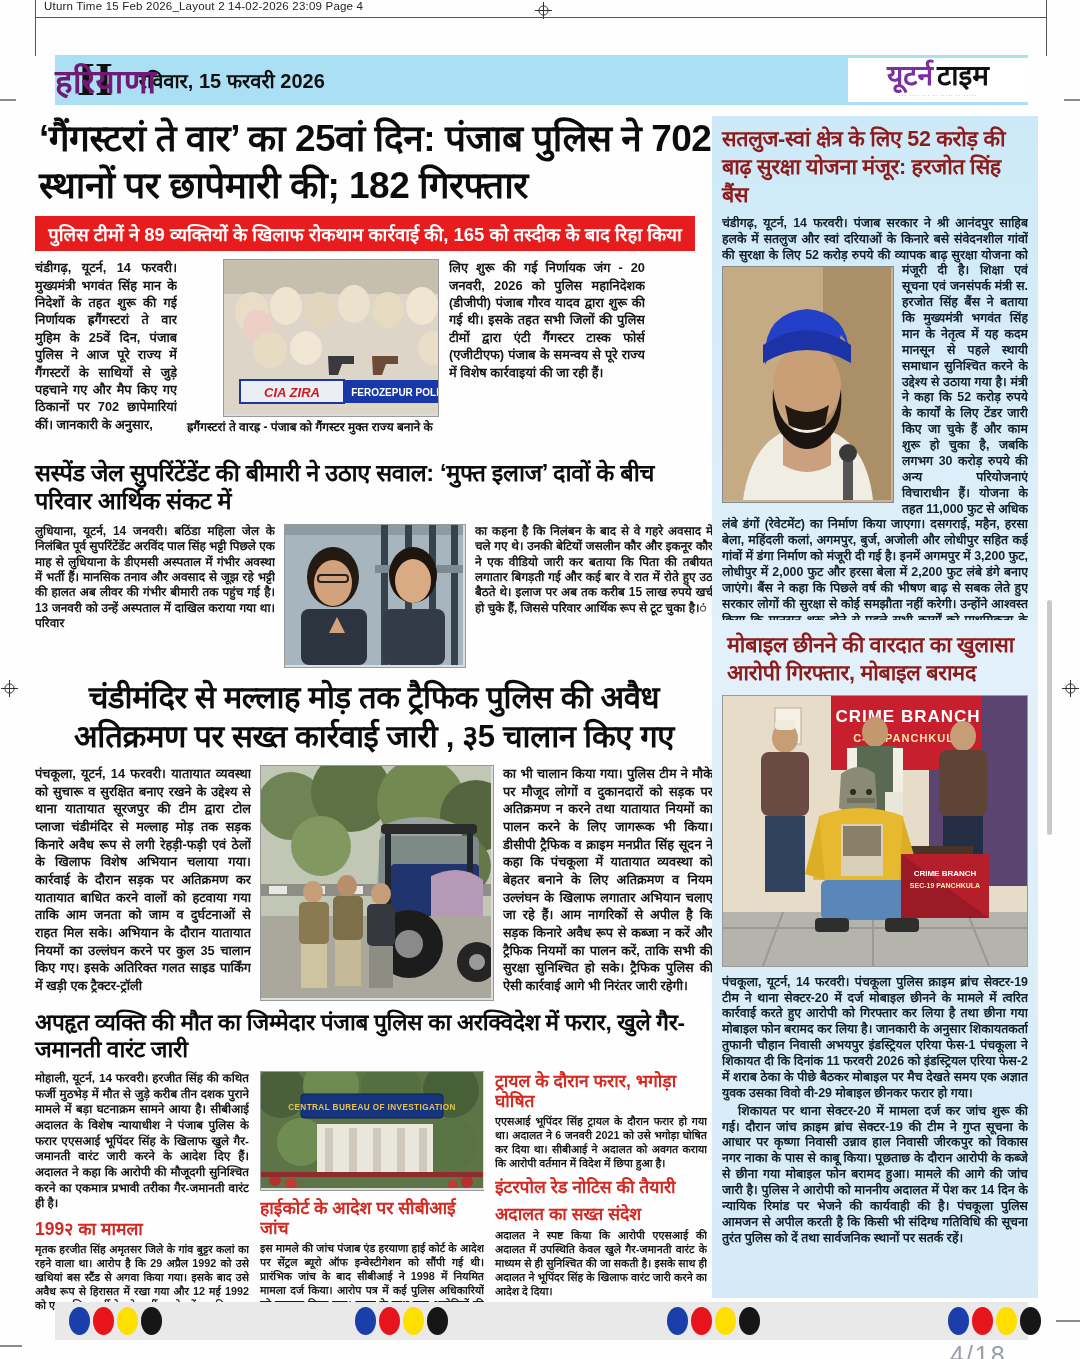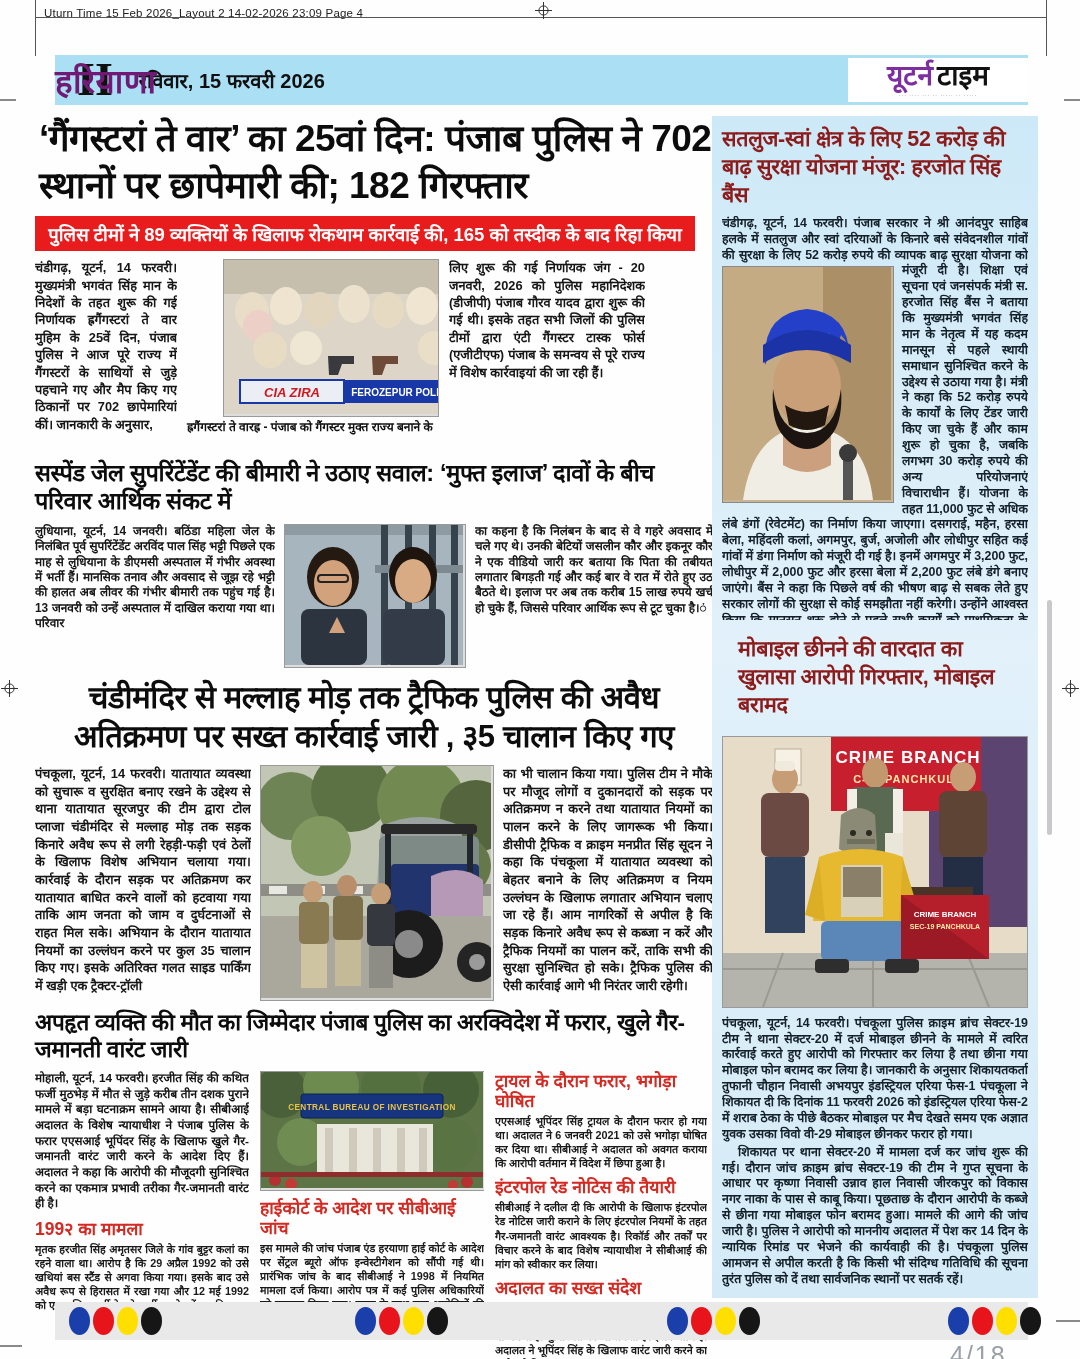--- a/index.html
+++ b/index.html
@@ -1,20 +1,20 @@
 <!DOCTYPE html>
 <html><head>
 <meta charset="utf-8">
 <style>
   html,body{margin:0;padding:0;background:#ffffff;}
   .page{position:relative;width:1080px;height:1359px;background:#fefefe;overflow:hidden;
         font-family:"Liberation Sans",sans-serif;color:#141414;}
 
   
-  .print-header{position:absolute;left:44px;top:7px;font-size:11.5px;color:#222;letter-spacing:.2px;}
+  .print-header{position:absolute;left:44px;top:0;font-size:11.5px;color:#222;letter-spacing:.2px;}
   .trim-top{position:absolute;left:35px;top:17px;width:1012px;border-top:1.5px solid #555;}
   .trim-v-left{position:absolute;left:35px;top:0;height:56px;border-left:1.5px solid #555;}
   .trim-v-right{position:absolute;left:1046px;top:0;height:56px;border-left:1.5px solid #555;}
   .dash{position:absolute;border-top:2.5px solid #8a8a8a;}
   .reg{position:absolute;}
   .scroll-hint{position:absolute;left:1047px;top:600px;width:5px;height:235px;background:#c7c9cb;border-radius:3px;}
   .page-indicator{position:absolute;left:950px;top:1341px;font-size:25px;color:#9aa0a8;letter-spacing:2px;}
 
   
   .masthead{position:absolute;left:55px;top:55px;width:973px;height:50px;background:#abdff4;display:flex;align-items:center;}
@@ -278,21 +278,20 @@
               <rect x="0" y="100" width="222" height="5" fill="#8f2d2d"></rect>
             </svg>
           </div>
           <div class="sub-title">हाईकोर्ट के आदेश पर सीबीआई जांच</div>
           <div class="sub-text">इस मामले की जांच पंजाब एंड हरयाणा हाई कोर्ट के आदेश पर सेंट्रल ब्यूरो ऑफ इन्वेस्टीगेशन को सौंपी गई थी। प्रारंभिक जांच के बाद सीबीआई ने 1998 में नियमित मामला दर्ज किया। आरोप पत्र में कई पुलिस अधिकारियों को नामजद किया गया। समय के साथ कुछ आरोपियों की मौत हो चुकी है, जबकि शेष आरोपियों को 8 सितंबर 2023 को अदालत ने आजीवन कारावास की सजा सुनाई थी।</div>
         </div>
         <div class="colw c-a4r a4r">
           <div class="sub-title">ट्रायल के दौरान फरार, भगोड़ा घोषित</div>
           <div class="sub-text">एएसआई भूपिंदर सिंह ट्रायल के दौरान फरार हो गया था। अदालत ने 6 जनवरी 2021 को उसे भगोड़ा घोषित कर दिया था। सीबीआई ने अदालत को अवगत कराया कि आरोपी वर्तमान में विदेश में छिपा हुआ है।</div>
           <div class="sub-title">इंटरपोल रेड नोटिस की तैयारी</div>
-          <div class="sub-text">सीबीआई ने दलील दी कि आरोपी के खिलाफ इंटरपोल रेड नोटिस जारी कराने के लिए इंटरपोल नियमों के तहत गैर-जमानती वारंट आवश्यक है। रिकॉर्ड और तर्कों पर विचार करने के बाद विशेष न्यायाधीश ने सीबीआई की मांग को स्वीकार कर लिया।</div>
           <div class="sub-title">अदालत का सख्त संदेश</div>
           <div class="sub-text">अदालत ने स्पष्ट किया कि आरोपी एएसआई की अदालत में उपस्थिति केवल खुले गैर-जमानती वारंट के माध्यम से ही सुनिश्चित की जा सकती है। इसके साथ ही अदालत ने भूपिंदर सिंह के खिलाफ वारंट जारी करने का आदेश दे दिया।</div>
         </div>
       </div>
     </section>
   </div>
 
   <aside class="sidebar">
 
     <section>
@@ -312,21 +311,21 @@
             <path d="M40 96 q44 -26 88 0 l0 -18 q-44 -30 -88 0 z" fill="#1b33a6"></path>
             <rect x="120" y="190" width="10" height="43" fill="#555"></rect>
             <circle cx="125" cy="186" r="9" fill="#3a3a3a"></circle>
           </svg>
         </span>
         <span>बाढ़ सुरक्षा योजना को मंजूरी दी है। शिक्षा एवं सूचना एवं जनसंपर्क मंत्री स. हरजोत सिंह बैंस ने बताया कि मुख्यमंत्री भगवंत सिंह मान के नेतृत्व में यह कदम मानसून से पहले स्थायी समाधान सुनिश्चित करने के उद्देश्य से उठाया गया है। मंत्री ने कहा कि 52 करोड़ रुपये के कार्यों के लिए टेंडर जारी किए जा चुके हैं और काम शुरू हो चुका है, जबकि लगभग 30 करोड़ रुपये की अन्य परियोजनाएं विचाराधीन हैं। योजना के तहत 11,000 फुट से अधिक लंबे डंगों (रेवेटमेंट) का निर्माण किया जाएगा। दसगराई, महैन, हरसा बेला, महिंदली कलां, अगमपुर, बुर्ज, अजोली और लोधीपुर सहित कई गांवों में डंगा निर्माण को मंजूरी दी गई है। इनमें अगमपुर में 3,200 फुट, लोधीपुर में 2,000 फुट और हरसा बेला में 2,200 फुट लंबे डंगे बनाए जाएंगे। बैंस ने कहा कि पिछले वर्ष की भीषण बाढ़ से सबक लेते हुए सरकार लोगों की सुरक्षा से कोई समझौता नहीं करेगी। उन्होंने आश्वस्त किया कि मानसून शुरू होने से पहले सभी कार्यों को प्राथमिकता के आधार पर पूरा किया जाएगा।</span>
       </div>
     </section>
 
     <section class="a6-sec">
-      <h2 class="sb-head" style="margin:16px;">मोबाइल छीनने की वारदात का खुलासा आरोपी गिरफ्तार, मोबाइल बरामद</h2>
+      <h2 class="sb-head" style="margin:5px;">मोबाइल छीनने की वारदात का खुलासा आरोपी गिरफ्तार, मोबाइल बरामद</h2>
       <div class="a6-photo">
         <svg width="304" height="270" viewBox="0 0 304 270">
           <rect width="304" height="270" fill="#e7dcc8"></rect>
           <rect x="206" y="0" width="98" height="190" fill="#5b4470"></rect>
           <rect x="108" y="0" width="150" height="74" fill="#c81f2e"></rect>
           <text x="185" y="26" text-anchor="middle" font-size="17" font-weight="bold" fill="#ffffff" letter-spacing="1">CRIME BRANCH</text>
           <text x="185" y="46" text-anchor="middle" font-size="11" font-weight="bold" fill="#ffe9a8" letter-spacing="1">C-19 PANCHKULA</text>
           <rect x="52" y="12" width="26" height="36" fill="#f6f1e4" stroke="#b9ad94"></rect>
           <rect x="0" y="216" width="304" height="54" fill="#b4b4ac"></rect>
           <line x1="0" y1="232" x2="304" y2="232" stroke="#9a9a92" stroke-width="2"></line>

